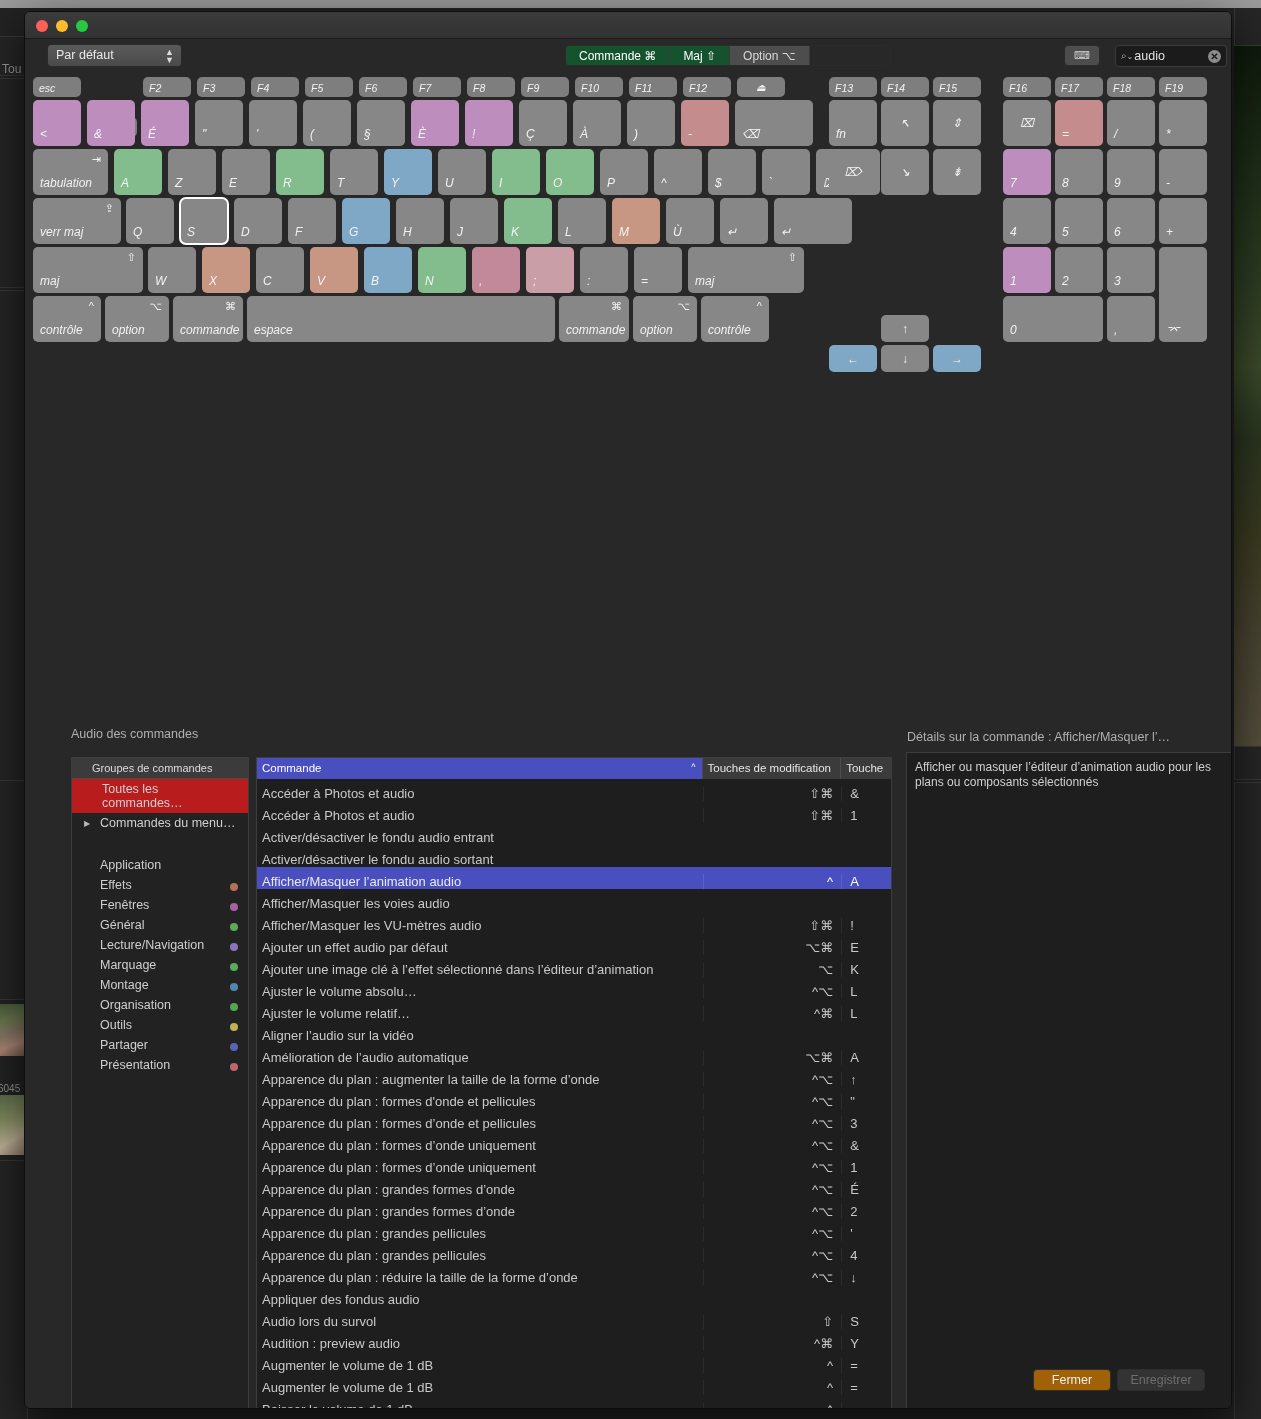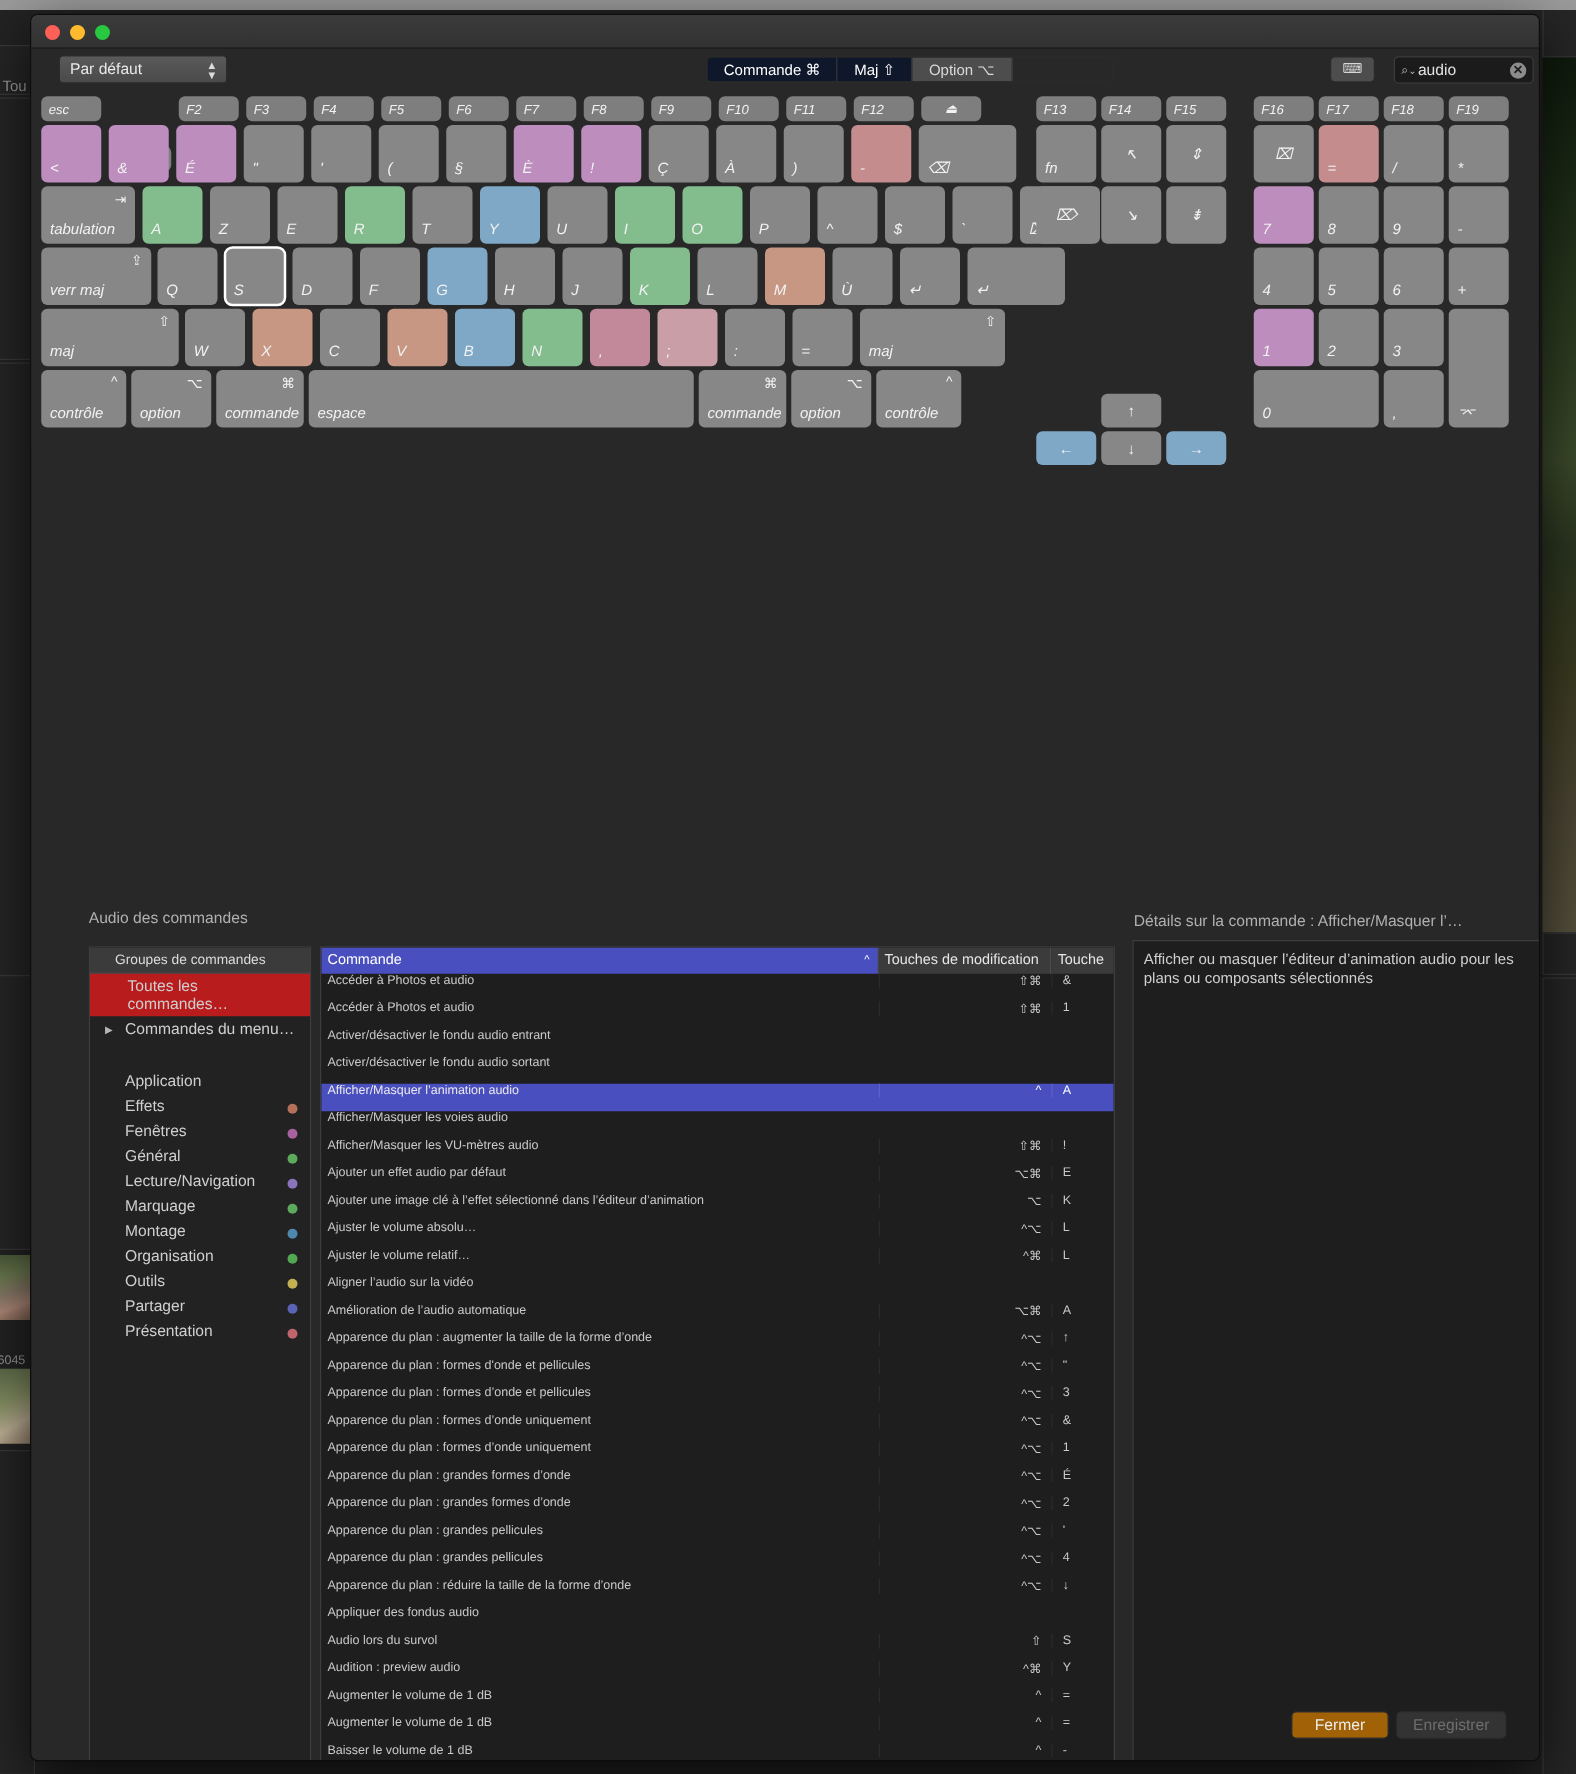--- a/index.html
+++ b/index.html
@@ -79,21 +79,21 @@
     border: 1px solid #2b2b2b;
   }
   .seg {
     font-size: 12px; color: #d9d9d9;
     padding: 3px 13px 0 13px;
     background: #4d4d4d;
     border-right: 1px solid #3b3b3b;
     white-space: nowrap;
   }
   .seg:last-child { border-right: none; margin-top: 20px; }
-  .seg.on { background: #0f172a; color: #fff; }
+  .seg.on { background: #14532d; color: #fff; }
   #kbicon {
     position: absolute; left: 1039px; top: 6px;
     width: 36px; height: 21px;
     background: #4d4d4d; border: 1px solid #2b2b2b; border-radius: 4px;
     color: #d8d8d8; font-size: 11px; text-align: center; line-height: 19px;
   }
   #searchbox {
     position: absolute; left: 1090px; top: 6px;
     width: 112px; height: 22px;
     background: #1b1b1b; border: 1px solid #3b3b3b; border-radius: 4px;
@@ -169,21 +169,21 @@
     font-size: 11.5px; color: #e6e6e6;
     background: #3b3b3b; border-right: 1px solid #4d4d4d;
     padding: 4px 0 0 5px; position: relative;
   }
   .ch.active { background: #4a4fc0; color: #ffffff; }
   .ch .sortarrow { position: absolute; right: 6px; top: 4px; font-size: 9px; }
   .ch.c1 { width: 447px; }
   .ch.c2 { width: 139px; }
   .ch.c3 { width: 50px; border-right: none; }
 
-  .crow { display: flex; height: 22px; align-items: flex-start; font-size: 10px; color: #c9c9c9; }
+  .crow { display: flex; height: 22px; align-items: flex-end; font-size: 13px; color: #c9c9c9; }
   .crow.sel { background: #4a4fc0; }
   .crow.sel .cc1 { color: #e9e9e9; }
   .cc1 { width: 447px; padding-left: 5px; white-space: nowrap; overflow: hidden; }
   .cc2 { width: 139px; text-align: right; padding-right: 8px; color: #c9c9c9; border-left: 1px solid #2b2b2b; }
   .cc3 { width: 50px; padding-left: 8px; color: #c9c9c9; border-left: 1px solid #2b2b2b; }
   .crow.sel .cc2, .crow.sel .cc3 { color: #ffffff; border-left-color: #5c60cc; }
 
   #details {
     position: absolute; left: 881px; top: 393px;
     width: 328px; height: 977px;

